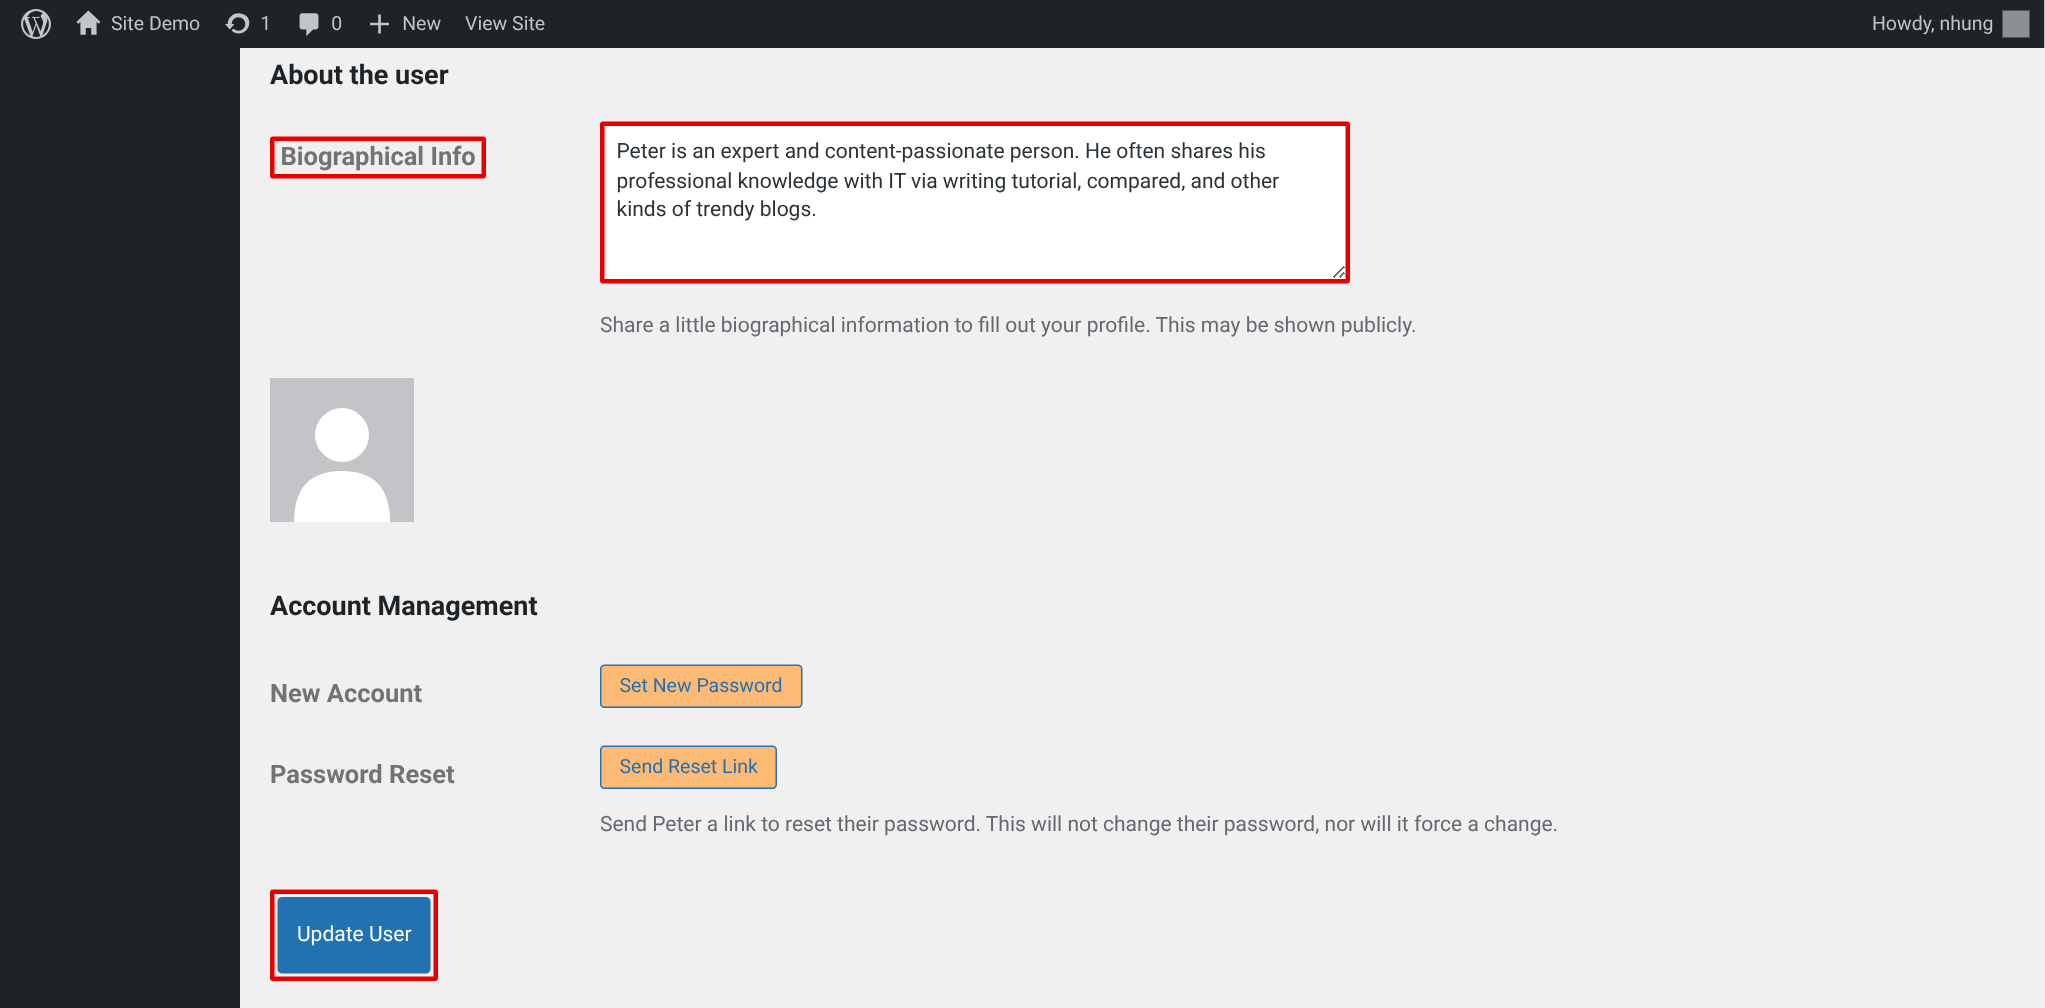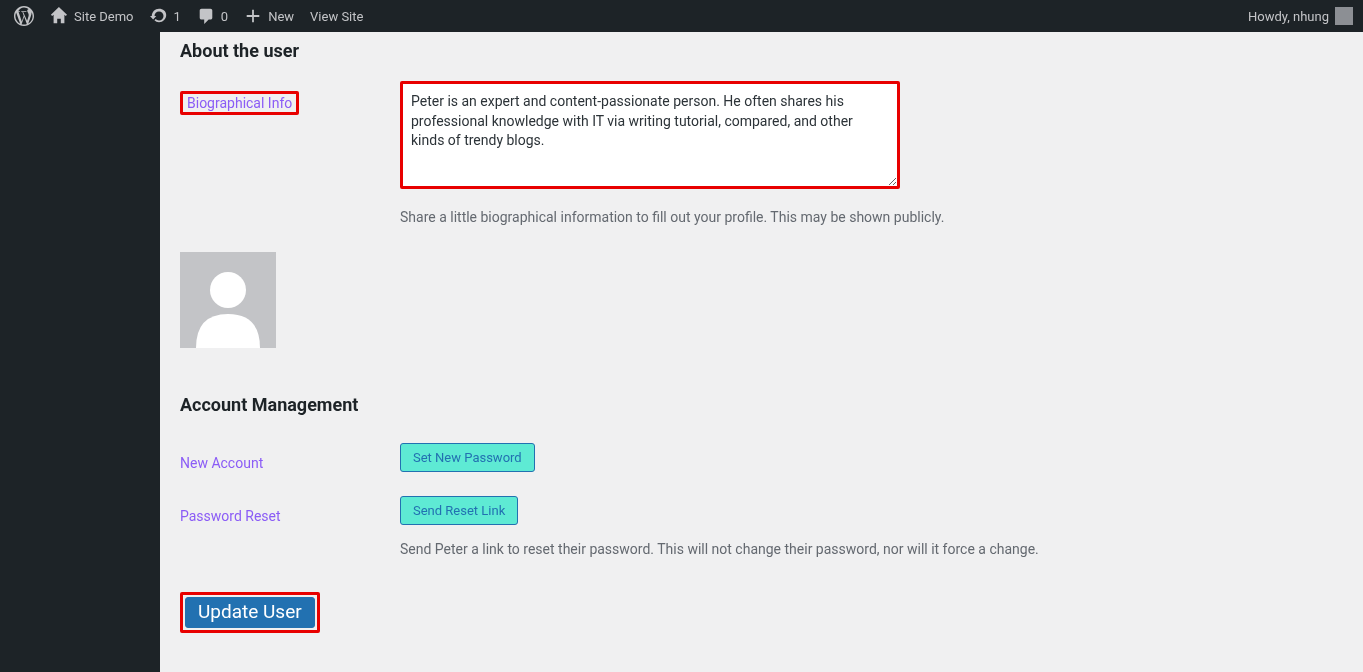--- a/index.html
+++ b/index.html
@@ -74,23 +74,23 @@
     }
     .form-row {
       display: flex;
       padding: 12px 0;
     }
     .form-label-cell {
       width: 220px;
       padding-top: 10px;
     }
     .form-label {
-      font-size: 14px;
-      font-weight: 400;
-      color: #8b5cf6;
+      font-size: 17px;
+      font-weight: 700;
+      color: #737373;
     }
     .highlight-red {
       border: 3px solid #e80000;
       border-radius: 2px;
       padding: 1px 4px;
       display: inline-block;
     }
     .form-field-cell {
       flex: 1;
     }
@@ -120,42 +120,42 @@
       align-items: flex-end;
       justify-content: center;
       overflow: hidden;
     }
     .pic-silhouette {
       width: 96px;
       height: 96px;
     }
     .wp-button-secondary {
       display: inline-block;
-      background: #5eead4;
+      background: #fdba74;
       border: 1px solid #2271b1;
       color: #2271b1;
       font-size: 13px;
       padding: 6px 12px;
       border-radius: 3px;
       cursor: pointer;
     }
     .submit-wrap {
       display: inline-block;
       border: 3px solid #e80000;
       border-radius: 2px;
       padding: 2px;
       margin-top: 20px;
     }
     .wp-button-primary {
       display: inline-block;
       background: #2271b1;
       border: 1px solid #2271b1;
       color: #fff;
-      font-size: 19px;
-      padding: 0 12px;
+      font-size: 14px;
+      padding: 14px 12px;
       border-radius: 3px;
       cursor: pointer;
       min-height: 30px;
       line-height: 1.5;
     }
     .heading-gap {
       margin-top: 26px;
       margin-bottom: 8px;
     }
     .icon {

